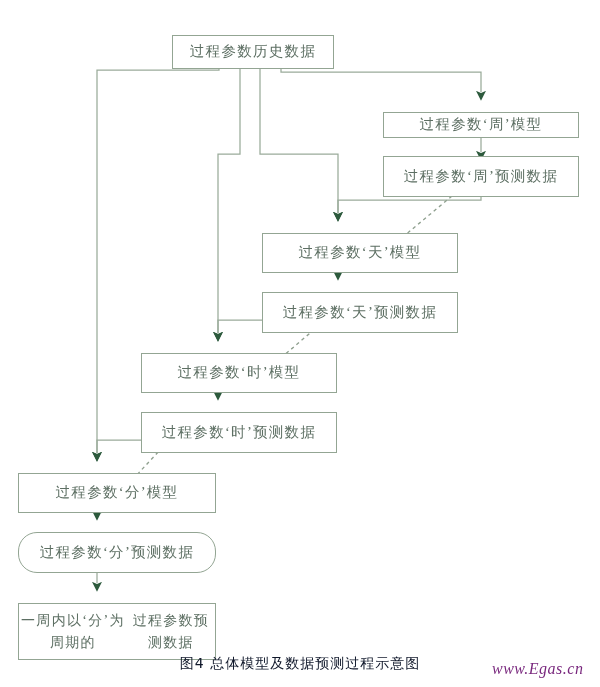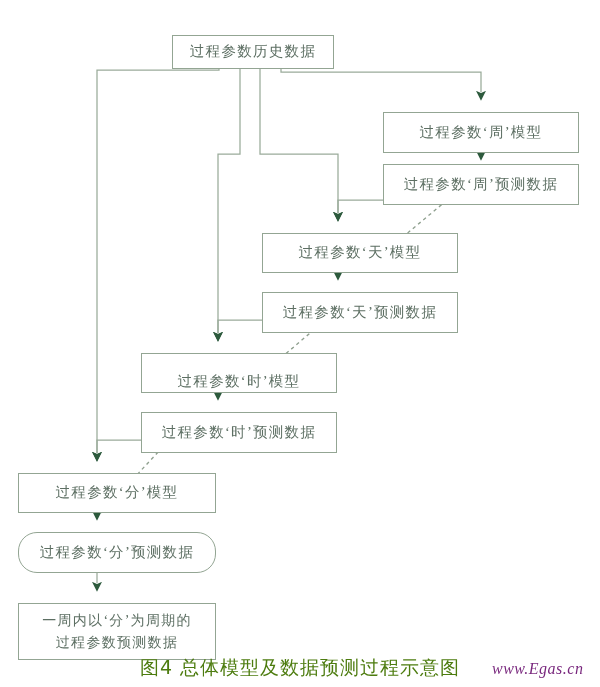--- a/index.html
+++ b/index.html
@@ -26,22 +26,22 @@
     line-height:1.45;
     z-index:5;
     margin-top:20px;
   }
   .node.two-line{font-size:14px;line-height:1.55;}
 
   .caption{
     position:absolute;
     left:0;top:655px;width:600px;
     text-align:center;
-    color:#4d7c0f;
-    font-size:19px;
+    color:#0f172a;
+    font-size:14px;
     letter-spacing:1px;
     font-family:"DejaVu Sans","Liberation Sans",sans-serif;
     z-index:6;
   }
   .watermark{
     position:absolute;
     left:492px;top:660px;
     color:#701a75;
     font-size:16px;
     font-style:italic;
@@ -98,51 +98,51 @@
     <path d="M330,316 L248,386" marker-end="url(#ahd)"></path>
 
     <path d="M172,437 L108,506" marker-end="url(#ahd)"></path>
   </g>
 </svg>
 
 <div class="node" style="left:172px;top:15px;width:162px;height:34px;">
   <span>过程参数历史数据</span>
 </div>
 
-<div class="node" style="left:383px;top:92px;width:196px;height:41px;">
+<div class="node" style="left:383px;top:92px;width:196px;height:26px;">
   <span>过程参数‘周’模型</span>
 </div>
 
-<div class="node" style="left:383px;top:144px;width:196px;height:41px;">
+<div class="node" style="left:383px;top:136px;width:196px;height:41px;">
   <span>过程参数‘周’预测数据</span>
 </div>
 
 <div class="node" style="left:262px;top:213px;width:196px;height:40px;">
   <span>过程参数‘天’模型</span>
 </div>
 
 <div class="node" style="left:262px;top:272px;width:196px;height:41px;">
   <span>过程参数‘天’预测数据</span>
 </div>
 
-<div class="node" style="left:141px;top:333px;width:196px;height:40px;align-items:flex-end;">
+<div class="node" style="left:141px;top:333px;width:196px;height:40px;">
   <span>过程参数‘时’模型</span>
 </div>
 
 <div class="node" style="left:141px;top:392px;width:196px;height:41px;">
   <span>过程参数‘时’预测数据</span>
 </div>
 
 <div class="node" style="left:18px;top:453px;width:198px;height:40px;">
   <span>过程参数‘分’模型</span>
 </div>
 
 <div class="node" style="left:18px;top:512px;width:198px;height:41px;border-radius:19px;">
   <span>过程参数‘分’预测数据</span>
 </div>
 
-<div class="node two-line" style="left:18px;top:583px;width:198px;height:57px;flex-direction:column;">
+<div class="node two-line" style="left:18px;top:583px;width:198px;height:57px;flex-direction:row;">
   <span>一周内以‘分’为周期的</span>
   <span>过程参数预测数据</span>
 </div>
 
 <div class="caption">图4  总体模型及数据预测过程示意图</div>
 <div class="watermark">www.Egas.cn</div>
 
 </body></html>

